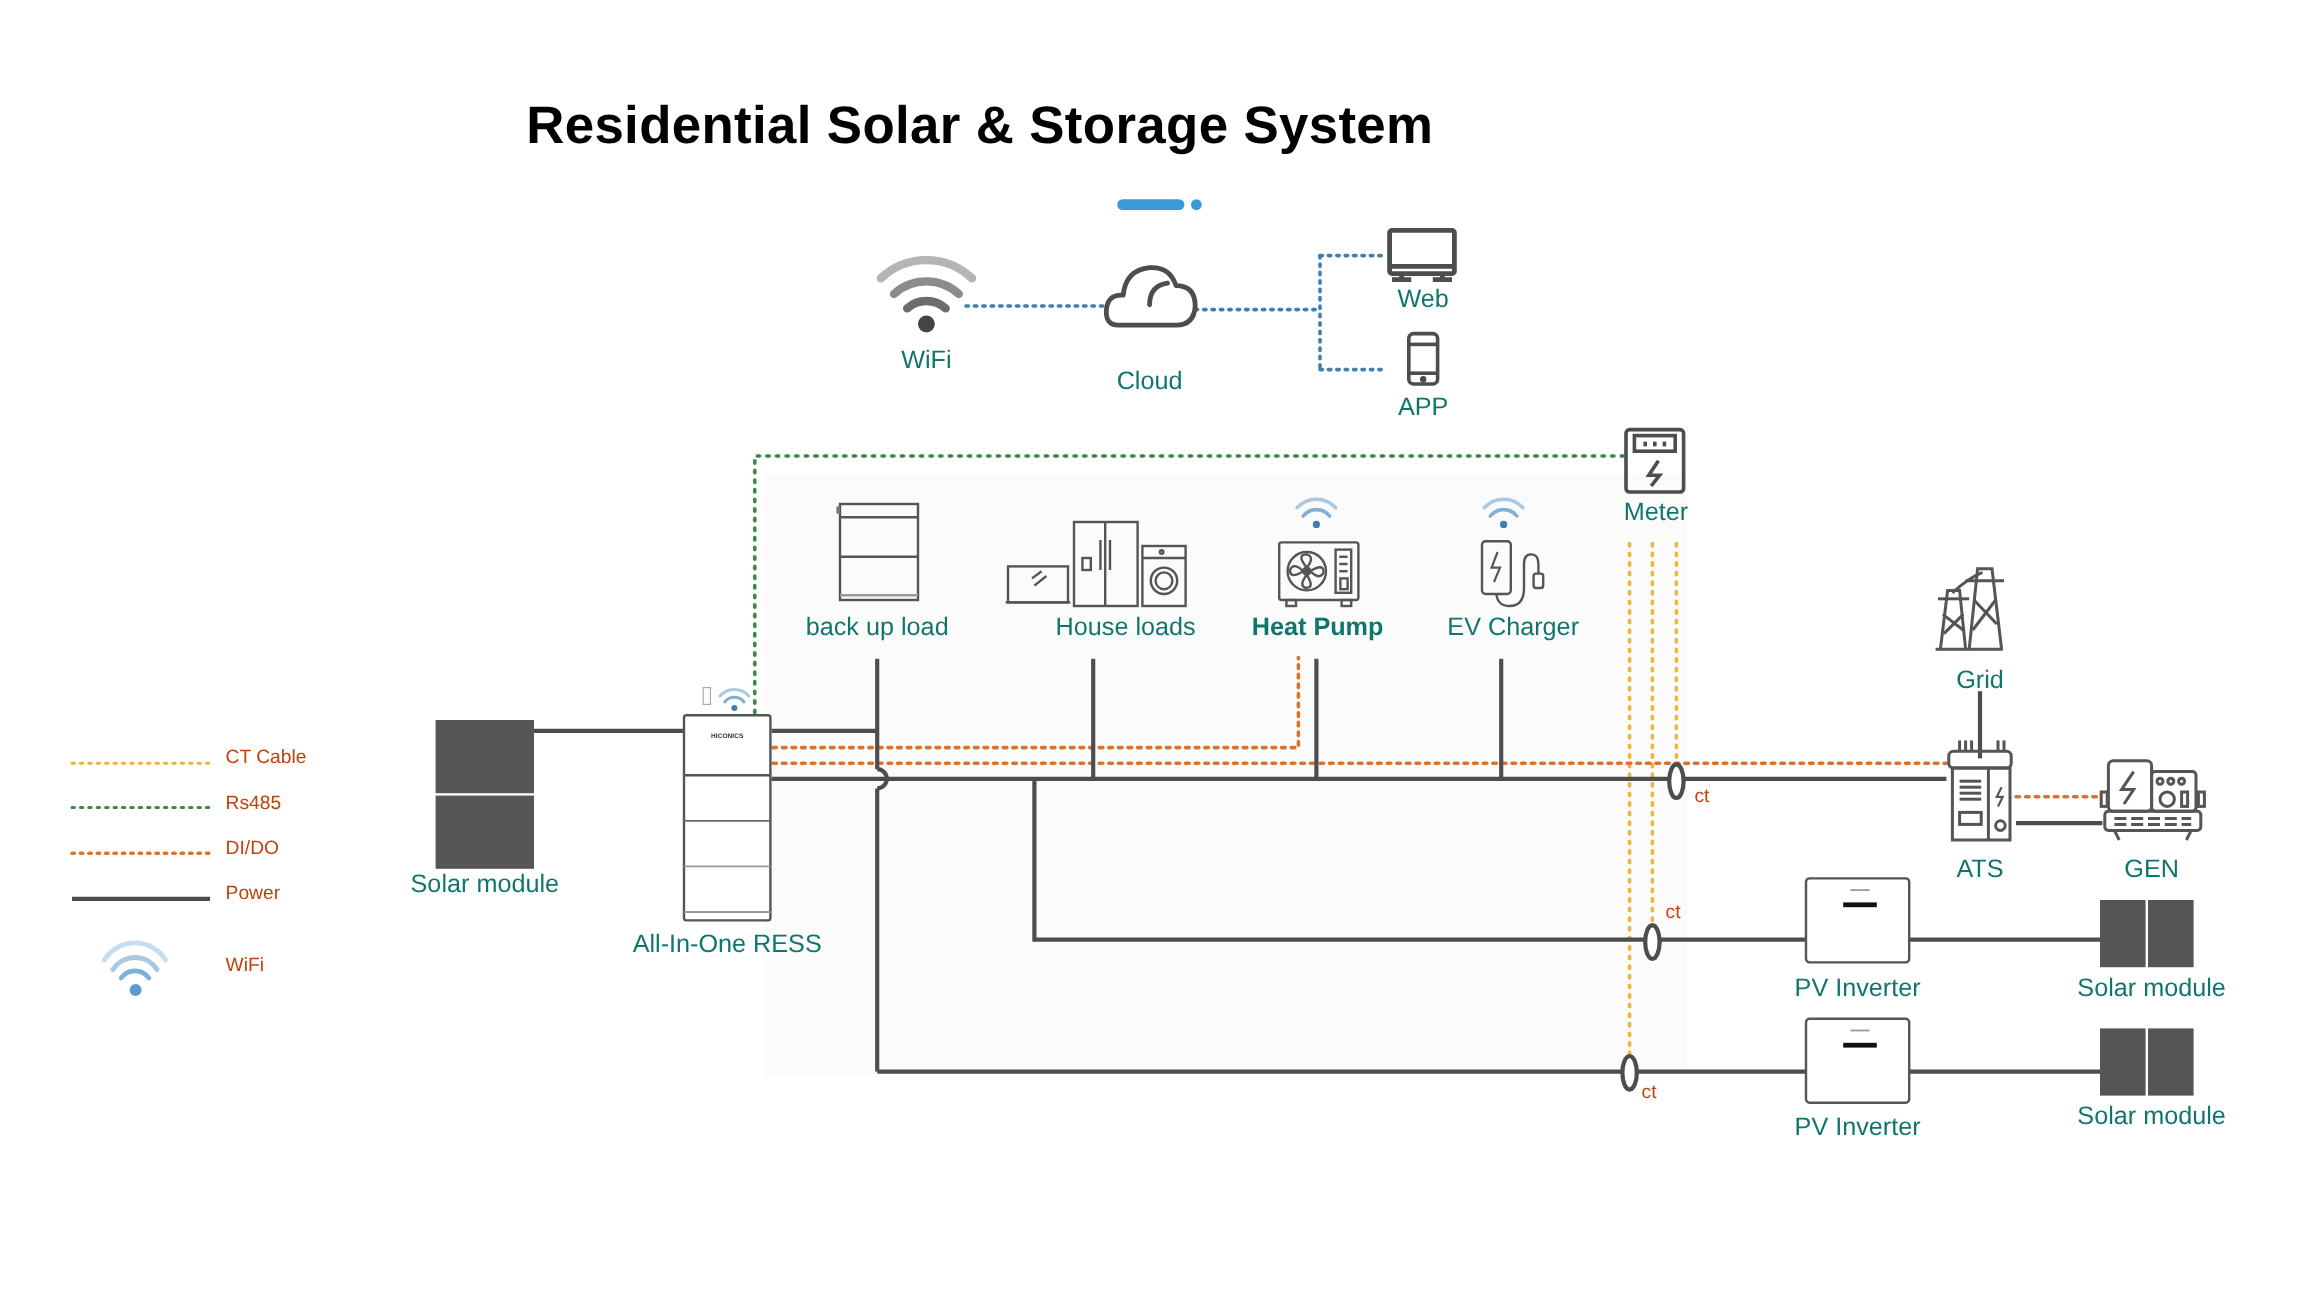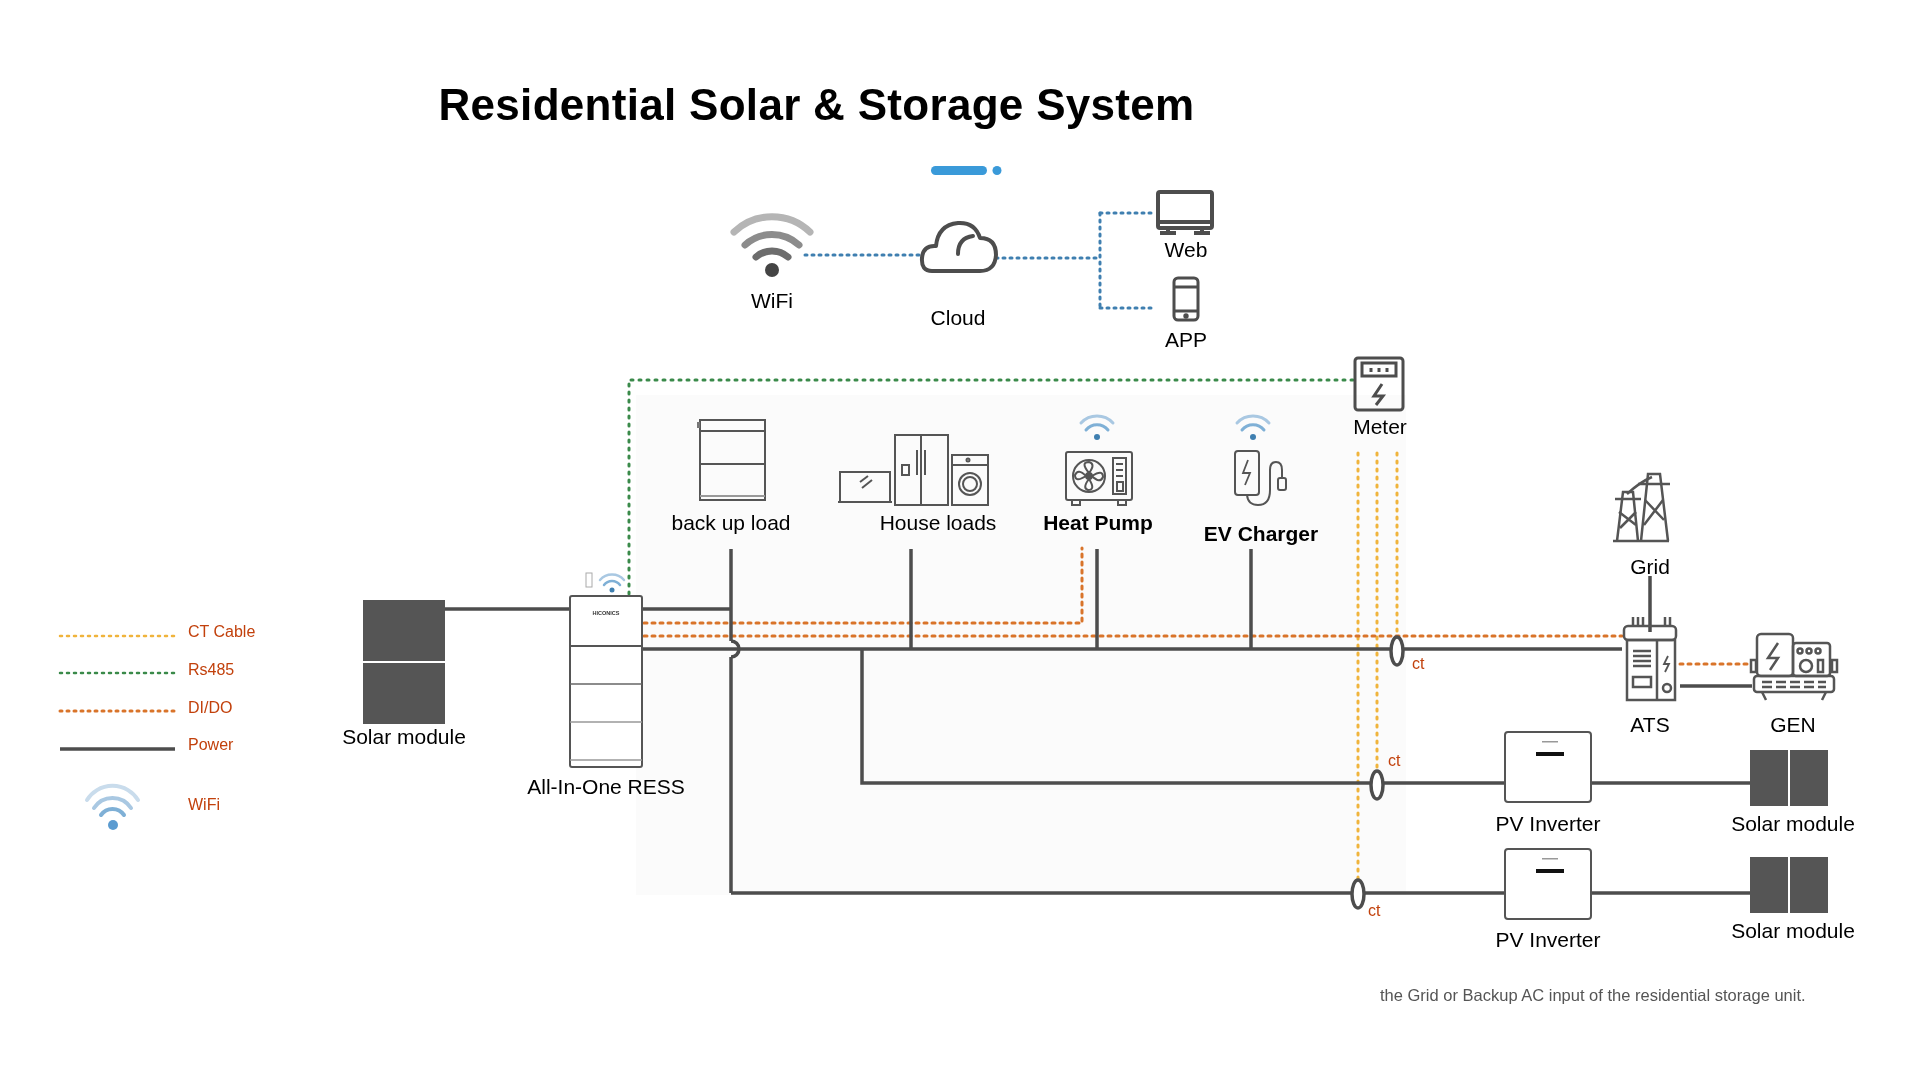--- a/index.html
+++ b/index.html
@@ -1,20 +1,20 @@
 <!DOCTYPE html>
 <html><head>
 <meta charset="utf-8">
 <style>
   html, body { margin:0; padding:0; background:#ffffff; }
   body { width:1920px; height:1080px; position:relative; overflow:hidden;
          font-family:"Liberation Sans", "DejaVu Sans", sans-serif; color:#555; }
   .abs { position:absolute; }
   .title { left:0; width:1633px; top:80px; text-align:center; font-size:44px; font-weight:bold; color:#000; letter-spacing:0.3px; }
-  .lbl { position:absolute; font-size:21px; color:#000000; white-space:nowrap; transform:translateX(-50%); }
+  .lbl { position:absolute; font-size:21px; color:#0f766e; white-space:nowrap; transform:translateX(-50%); }
   .legend-lbl { position:absolute; font-size:16px; color:#c2410c; white-space:nowrap; }
   .foot { position:absolute; left:1380px; top:983px; font-size:16.5px; color:#555; line-height:25px; }
   svg.diagram { position:absolute; left:0; top:0; }
   .panel { position:absolute; left:636px; top:395px; width:770px; height:500px; background:#fbfbfb; }
 </style>
 </head>
 <body>
 
 <div class="panel"></div>
 
@@ -269,21 +269,21 @@
 </svg>
 
 <div class="lbl" style="left:772px; top:289px;">WiFi</div>
 <div class="lbl" style="left:958px; top:306px;">Cloud</div>
 <div class="lbl" style="left:1186px; top:238px;">Web</div>
 <div class="lbl" style="left:1186px; top:328px;">APP</div>
 
 <div class="lbl" style="left:731px; top:511px;">back up load</div>
 <div class="lbl" style="left:913px; top:511px;margin-left:25px;">House loads</div>
 <div class="lbl" style="left:1098px; top:511px;font-weight:bold;">Heat Pump</div>
-<div class="lbl" style="left:1261px; top:522px;font-weight:bold;">EV Charger</div>
+<div class="lbl" style="left:1261px; top:511px;">EV Charger</div>
 
 <div class="lbl" style="left:1380px; top:415px;">Meter</div>
 <div class="lbl" style="left:1650px; top:555px;">Grid</div>
 <div class="lbl" style="left:1650px; top:713px;">ATS</div>
 <div class="lbl" style="left:1793px; top:713px;">GEN</div>
 
 <div class="lbl" style="left:404px; top:725px;">Solar module</div>
 <div class="lbl" style="left:606px; top:775px;">All-In-One RESS</div>
 
 <div class="lbl" style="left:1548px; top:812px;">PV Inverter</div>
@@ -295,14 +295,13 @@
 <div class="legend-lbl" style="left:1388px; top:752px;">ct</div>
 <div class="legend-lbl" style="left:1368px; top:902px;">ct</div>
 
 <div class="legend-lbl" style="left:188px; top:623px;">CT Cable</div>
 <div class="legend-lbl" style="left:188px; top:661px;">Rs485</div>
 <div class="legend-lbl" style="left:188px; top:699px;">DI/DO</div>
 <div class="legend-lbl" style="left:188px; top:736px;">Power</div>
 <div class="legend-lbl" style="left:188px; top:796px;">WiFi</div>
 
 <div class="foot">
-  <div>the Grid or Backup AC input of the residential storage unit.</div>
 </div>
 
 </body></html>

